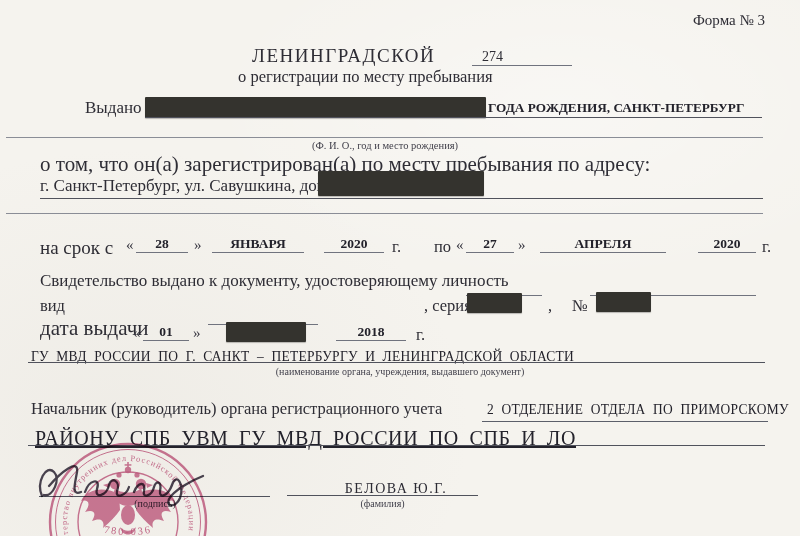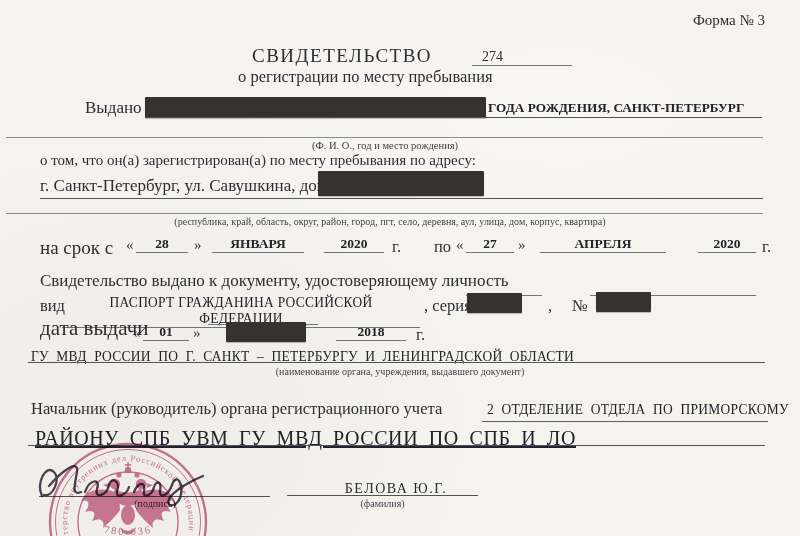--- a/index.html
+++ b/index.html
@@ -26,61 +26,57 @@
   .stamp{position:absolute;mix-blend-mode:multiply;opacity:.88;}
   .sig{position:absolute;mix-blend-mode:multiply;}
 </style>
 </head>
 <body>
 
 <div class="page">
 
   <div class="abs" style="top:12px;left:640px;width:125px;text-align:right;font-size:15px;">Форма № 3</div>
 
-  <div class="abs" style="top:45px;left:252px;font-size:19px;letter-spacing:1.5px;">СВИДЕТЕЛЬСТВО</div>
+  <div class="abs" style="top:45px;left:252px;font-size:19px;letter-spacing:1.5px;">ЛЕНИНГРАДСКОЙ</div>
   <div class="abs" style="top:49px;left:472px;width:90px;border-bottom:1px solid #70737e;font-size:14px;padding-left:10px;">274</div>
   <div class="abs" style="top:67px;left:238px;font-size:16.5px;font-family:Liberation Serif, serif;">о регистрации по месту пребывания</div>
 
   <div class="abs lbl" style="top:98px;left:85px;font-size:17px;">Выдано</div>
   <div class="redact" style="top:97px;left:145px;width:341px;height:21px;"></div>
   <div class="abs typed" style="top:100px;left:488px;font-size:13.5px;transform:scaleX(.98);transform-origin:left;">ГОДА РОЖДЕНИЯ, САНКТ-ПЕТЕРБУРГ</div>
   <div class="line dark" style="top:103px;left:145px;width:617px;height:14px;"></div>
 
   <div class="line" style="top:123px;left:6px;width:757px;height:14px;border-bottom-color:#8a8d96;"></div>
   <div class="cap" style="top:140px;left:230px;width:310px;font-size:10.5px;">(Ф. И. О., год и место рождения)</div>
 
-  <div class="abs" style="top:152px;left:40px;font-size:15px;">о том, что он(а) зарегистрирован(а) по месту пребывания по адресу:</div>
+  <div class="abs" style="top:152px;left:40px;font-size:21px;">о том, что он(а) зарегистрирован(а) по месту пребывания по адресу:</div>
   <div class="abs" style="top:176px;left:40px;font-size:17px;">г. Санкт-Петербург, ул. Савушкина, дом</div>
   <div class="redact" style="top:171px;left:318px;width:166px;height:25px;"></div>
   <div class="line dark" style="top:184px;left:40px;width:723px;height:14px;"></div>
 
   <div class="line" style="top:199px;left:6px;width:757px;height:14px;border-bottom-color:#8a8d96;"></div>
-  <div class="cap" style="top:216px;left:145px;width:490px;font-size:10px;">(республика, край, область, округ, район, город, пгт, село, деревня, аул, улица, дом, корпус, квартира)</div>
 
   <div class="abs" style="top:237px;left:40px;font-size:19px;">на срок с</div>
   <span class="abs q" style="top:237px;left:126px;">«</span>
   <div class="slot" style="top:236px;left:136px;width:52px;">28</div>
   <span class="abs q" style="top:237px;left:194px;">»</span>
   <div class="slot" style="top:236px;left:212px;width:92px;">ЯНВАРЯ</div>
   <div class="slot" style="top:236px;left:324px;width:60px;">2020</div>
   <div class="abs" style="top:237px;left:392px;font-size:16.5px;">г.</div>
   <div class="abs" style="top:237px;left:434px;font-size:16.5px;">по</div>
   <span class="abs q" style="top:237px;left:456px;">«</span>
   <div class="slot" style="top:236px;left:466px;width:48px;">27</div>
   <span class="abs q" style="top:237px;left:518px;">»</span>
   <div class="slot" style="top:236px;left:540px;width:126px;">АПРЕЛЯ</div>
   <div class="slot" style="top:236px;left:698px;width:58px;">2020</div>
   <div class="abs" style="top:237px;left:762px;font-size:16.5px;">г.</div>
 
   <div class="abs" style="top:271px;left:40px;font-size:17px;">Свидетельство выдано к документу, удостоверяющему личность</div>
 
   <div class="abs" style="top:296px;left:40px;font-size:16.5px;">вид</div>
-  <div class="slot" style="top:295px;left:62px;width:358px;font-weight:400;">
-    <span class="typed-cond" style="font-size:14px;display:inline-block;transform:scaleX(.96);transform-origin:center;">ПАСПОРТ ГРАЖДАНИНА РОССИЙСКОЙ ФЕДЕРАЦИИ</span>
-  </div>
   <div class="abs" style="top:296px;left:424px;font-size:16.5px;">, серия</div>
   <div class="slot" style="top:295px;left:466px;width:76px;"></div>
   <div class="redact" style="top:293px;left:467px;width:55px;height:20px;"></div>
   <div class="abs" style="top:296px;left:548px;font-size:16.5px;">,</div>
   <div class="abs" style="top:296px;left:572px;font-size:16.5px;">№</div>
   <div class="slot" style="top:295px;left:590px;width:166px;"></div>
   <div class="redact" style="top:292px;left:596px;width:55px;height:20px;"></div>
 
   <div class="abs" style="top:316px;left:40px;font-size:21px;">дата выдачи</div>
   <span class="abs q" style="top:325px;left:133px;">«</span>

